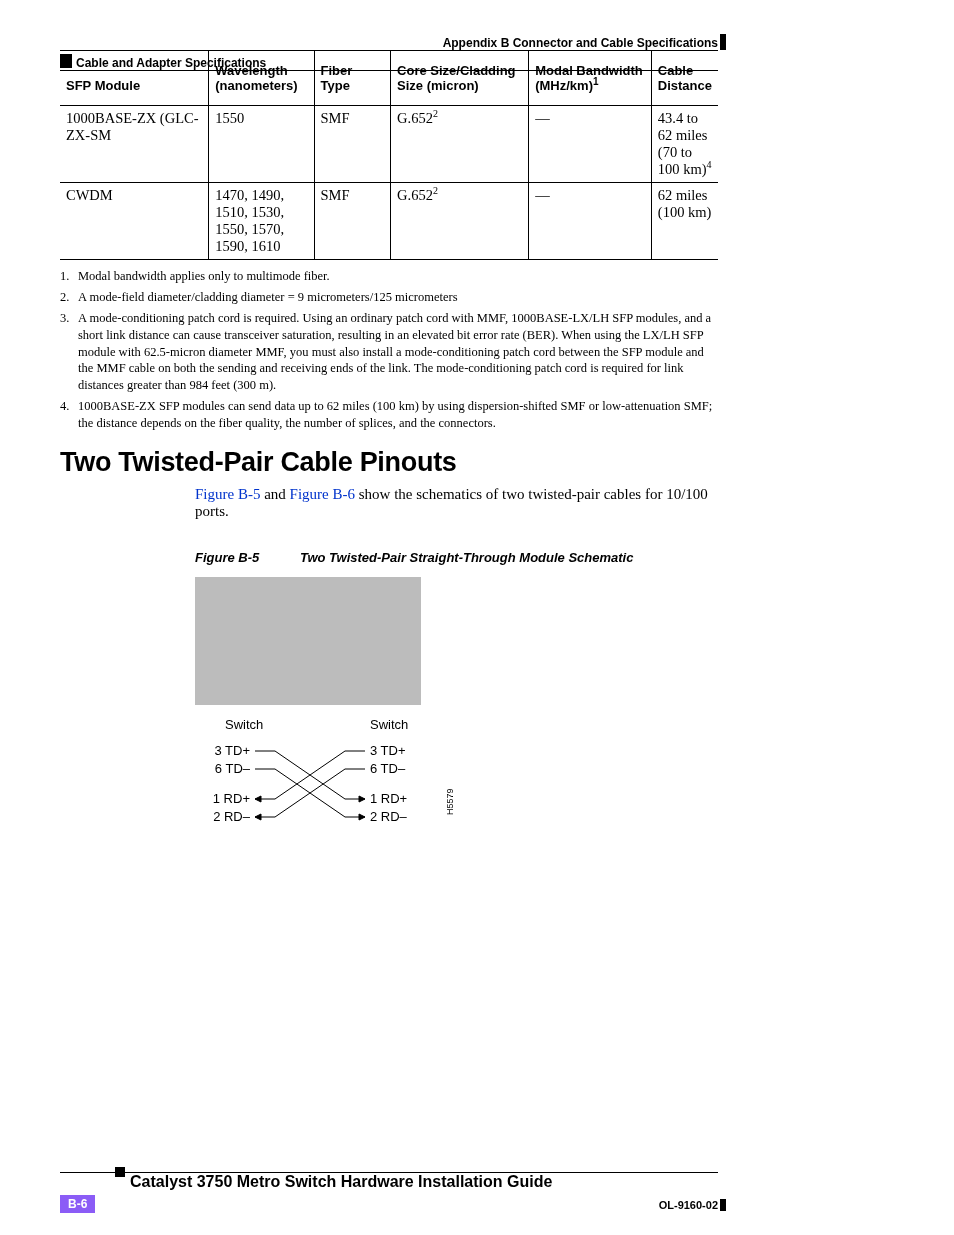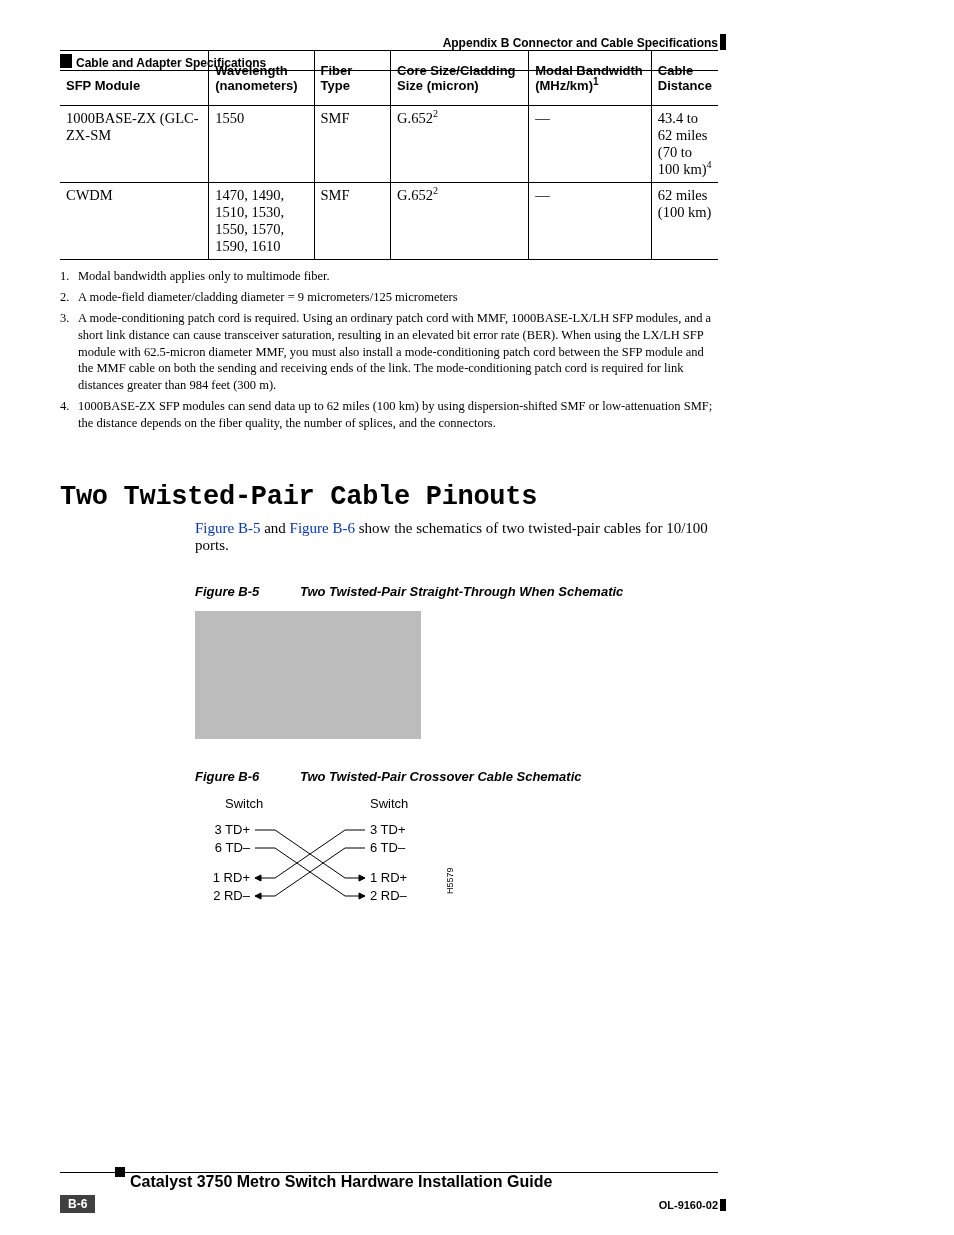--- a/index.html
+++ b/index.html
@@ -100,24 +100,24 @@
   .footnotes .fn {
     font-family: 'Times New Roman', serif;
     font-size: 12.5px;
     line-height: 1.35;
     display: flex;
     margin-bottom: 4px;
   }
   .footnotes .fn .num { width: 18px; flex-shrink:0; }
 
   h2.section {
-    font-family: Liberation Mono, monospace;
+    font-family: Liberation Sans, sans-serif;
     font-weight: bold;
     font-size: 27px;
-    margin: 50px 0 8px 0;
+    margin: 15px 0 8px 0;
     letter-spacing: -0.3px;
   }
   .body-para {
     font-family: 'Times New Roman', serif;
     font-size: 15px;
     margin-left: 135px;
     margin-top: 4px;
   }
   .fig-link { color: #0033cc; }
   .figure-caption {
@@ -154,21 +154,21 @@
   .footer-bar {
     position: absolute;
     left: 115px;
     bottom: 58px;
     width: 10px; height: 10px; background:#000;
   }
   .page-num-badge {
     position: absolute;
     left: 60px;
     bottom: 22px;
-    background: #404040;
+    background: #8b5cf6;
     color: #fff;
     font-family: Arial, Helvetica, sans-serif;
     font-weight: bold;
     font-size: 12px;
     padding: 2px 8px;
   }
   .doc-id {
     position: absolute;
     right: 60px;
     bottom: 24px;
@@ -250,27 +250,24 @@
       </div>
   </div>
 
   <h2 class="section">Two Twisted-Pair Cable Pinouts</h2>
 
   <p class="body-para">
     <span class="fig-link">Figure B-5</span><span> and </span><span class="fig-link">Figure B-6</span><span> show the schematics of two twisted-pair cables for 10/100 ports.</span>
   </p>
 
   <div class="figure-caption">
-    <span class="cap-num">Figure B-5</span><span>Two Twisted-Pair Straight-Through When Schematic</span>
+    <span class="cap-num">Figure B-5</span><span>Two Twisted-Pair Straight-Through Module Schematic</span>
   </div>
   <div class="fig-placeholder"></div>
 
-  <div class="figure-caption">
-    <span class="cap-num">Figure B-6</span><span>Two Twisted-Pair Crossover Cable Schematic</span>
-  </div>
 
   <div class="fig-svg">
     <svg width="280" height="130" font-family="Arial, Helvetica, sans-serif" font-size="13">
       <text x="30" y="14">Switch</text>
       <text x="175" y="14">Switch</text>
 
       <text x="55" y="40" text-anchor="end">3 TD+</text>
       <text x="55" y="58" text-anchor="end">6 TD–</text>
       <text x="55" y="88" text-anchor="end">1 RD+</text>
       <text x="55" y="106" text-anchor="end">2 RD–</text>

